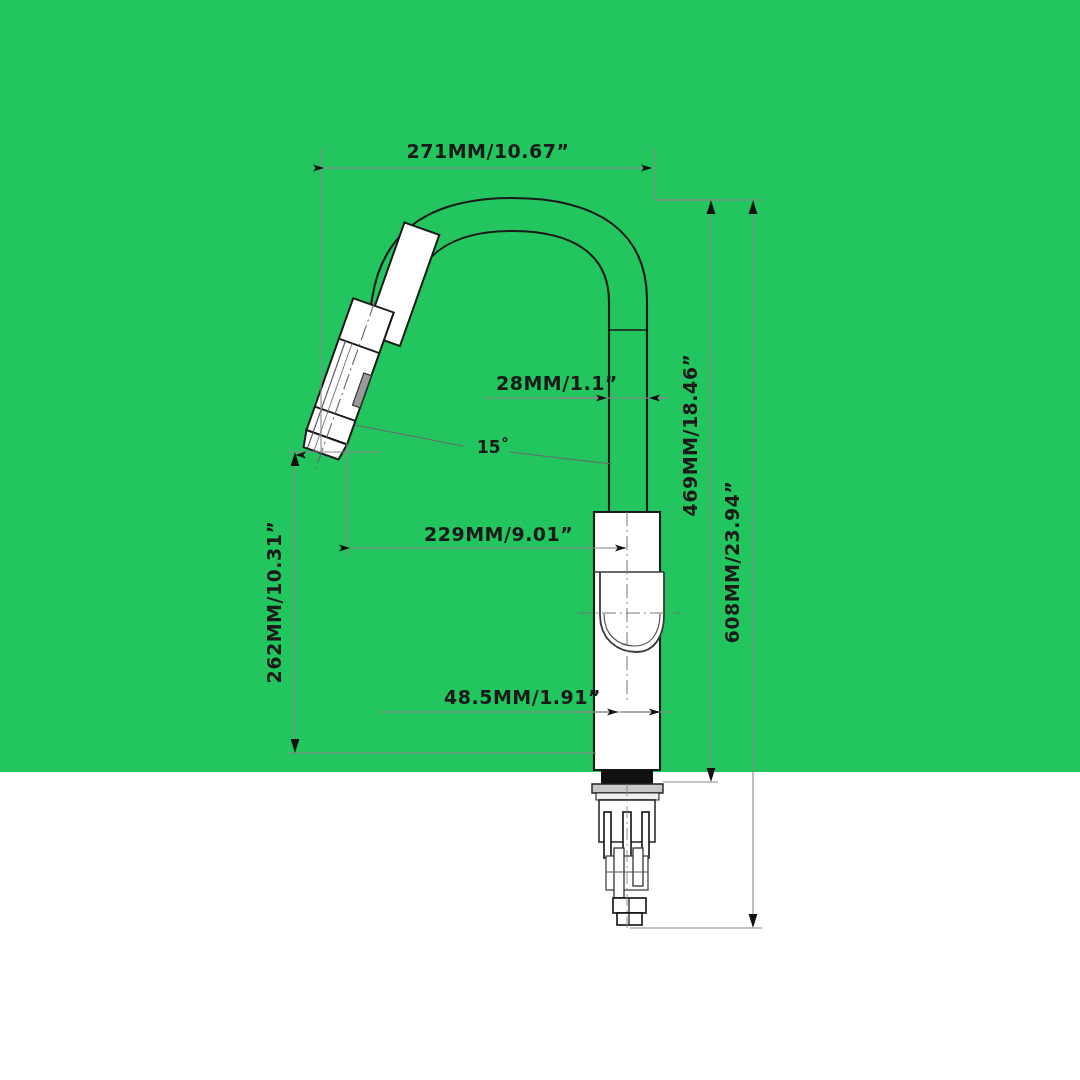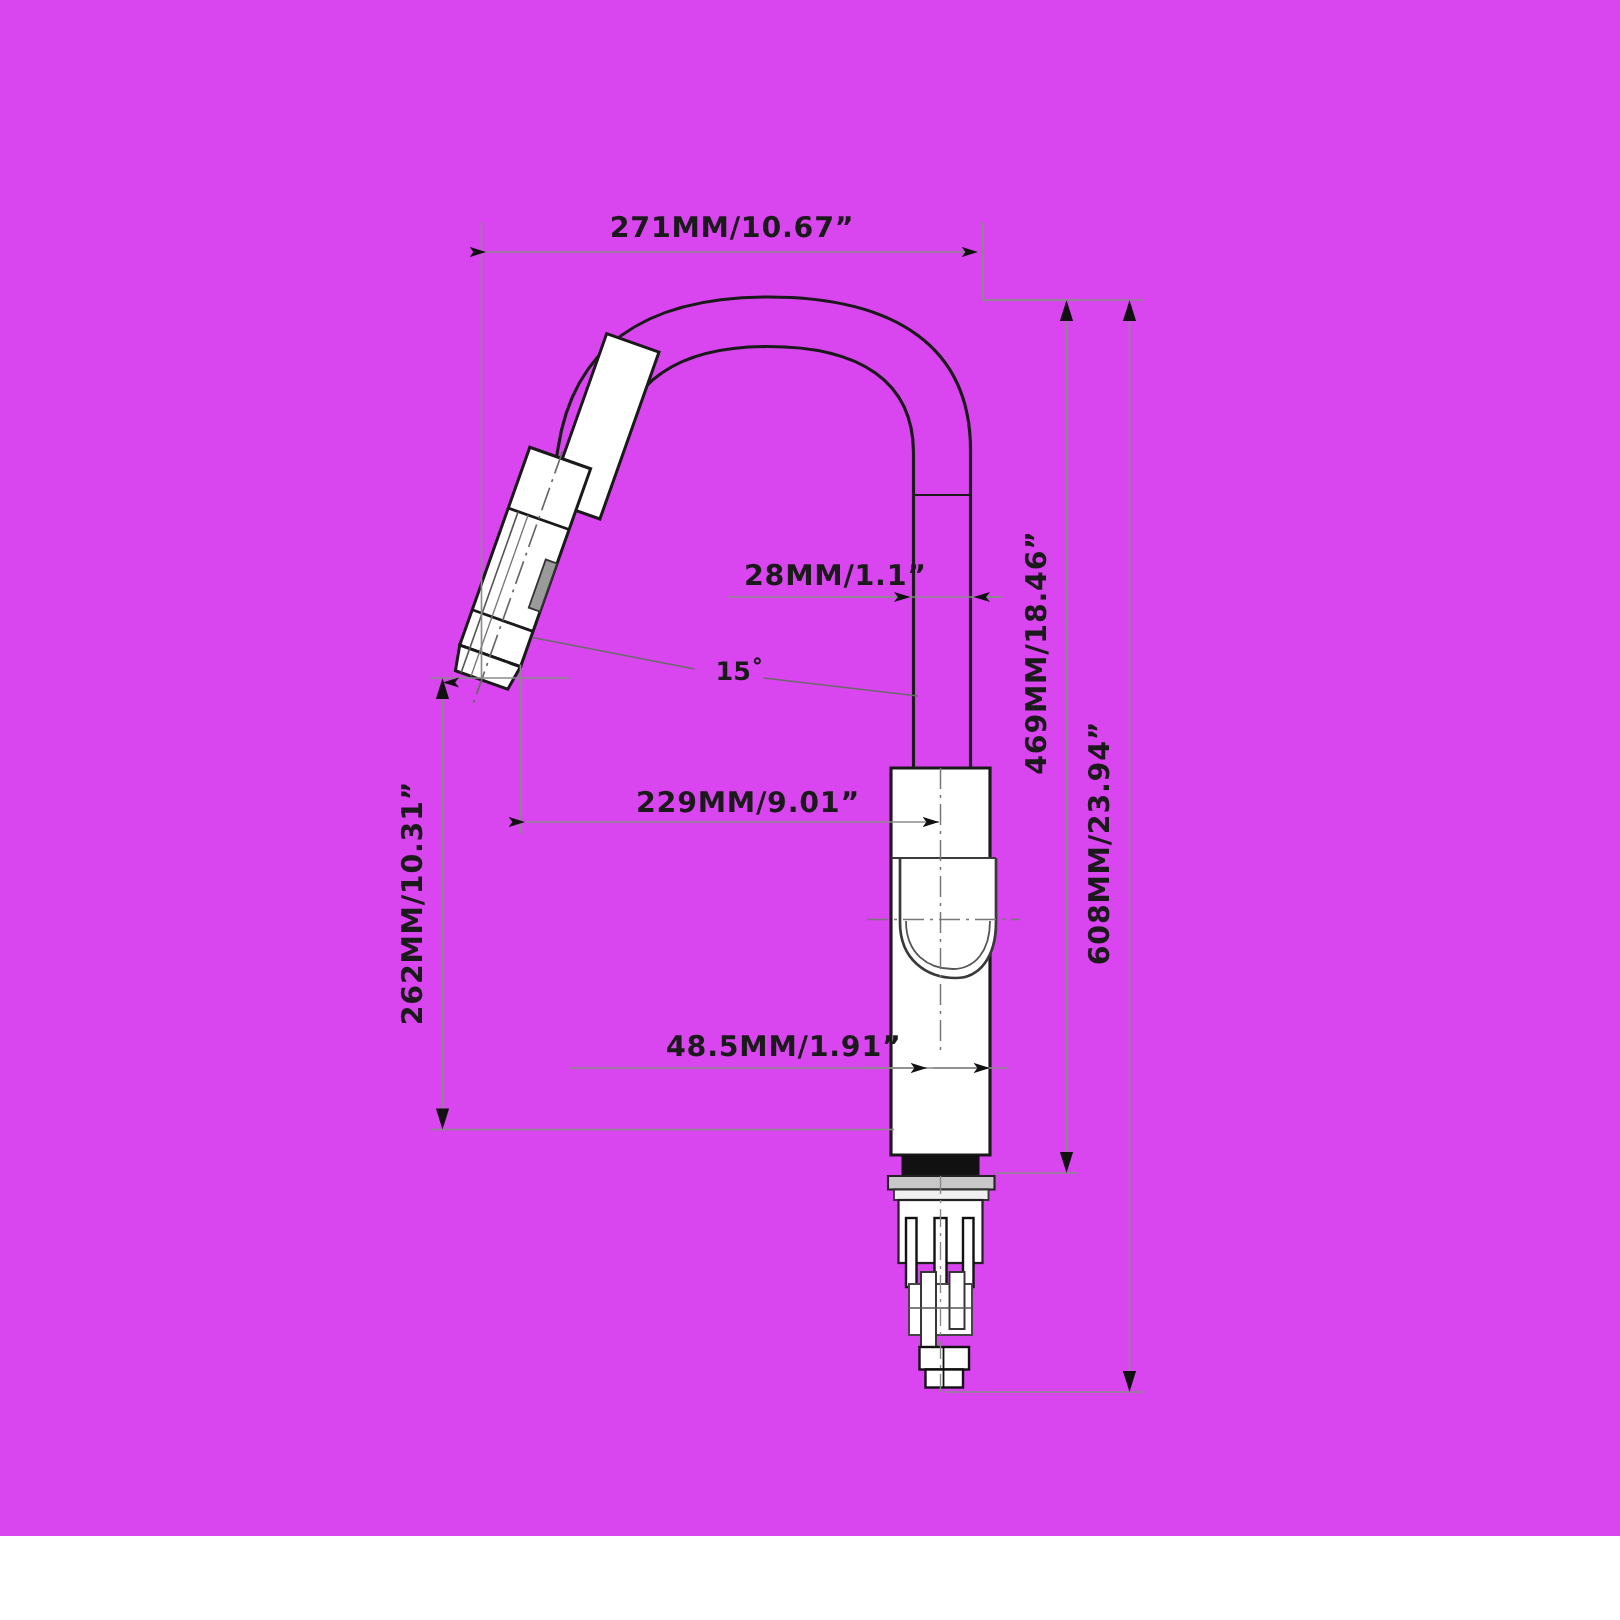--- a/index.html
+++ b/index.html
@@ -9,22 +9,22 @@
   }
   body {
     width: 1080px;
     height: 1080px;
     font-family: "DejaVu Sans", sans-serif;
     overflow: hidden;
   }
   #drawing-root {
     position: relative;
     width: 1080px;
-    height: 1024px;
-    background: #d946ef;
+    height: 772px;
+    background: #22c55e;
   }
   svg#tech-drawing {
     display: block;
     width: 1080px;
     height: 1080px;
   }
   .dim-text {
     font-family: "DejaVu Sans", sans-serif;
     font-size: 19px;
     font-weight: bold;

